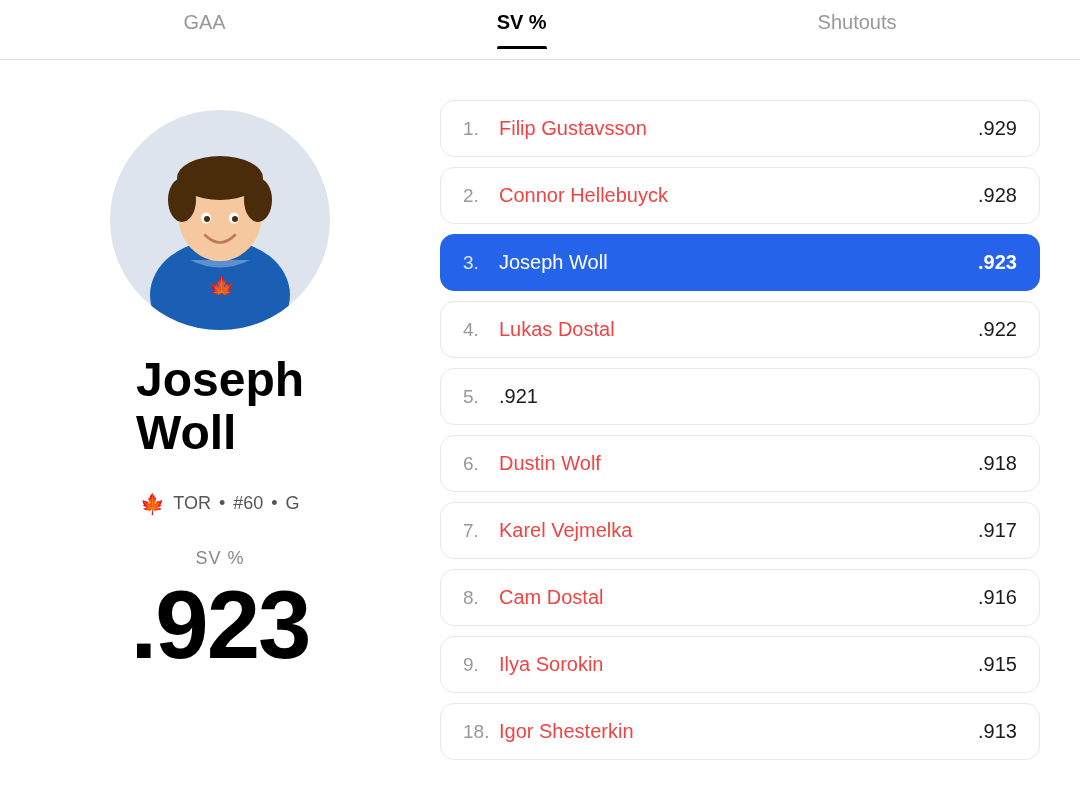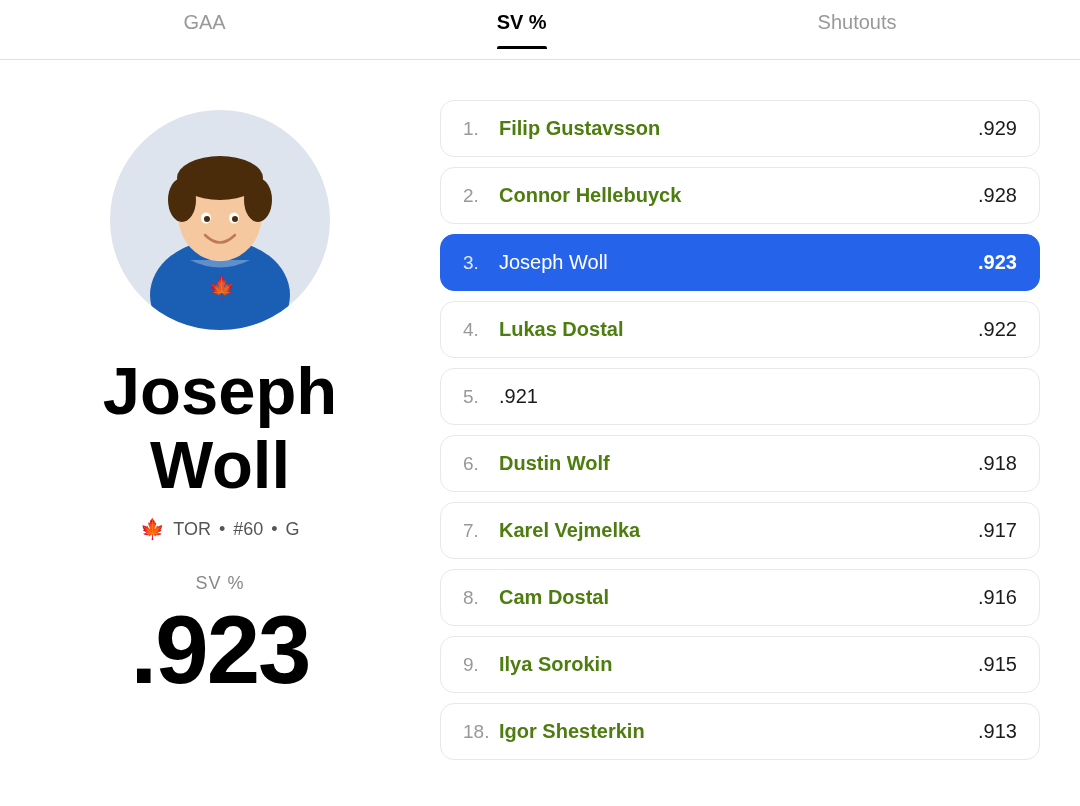--- a/index.html
+++ b/index.html
@@ -74,25 +74,25 @@
       position: relative;
     }
 
     
     .player-avatar svg {
       width: 100%;
       height: 100%;
     }
 
     .player-name {
-      font-size: 67px;
+      font-size: 48px;
       font-weight: 800;
-      text-align: center;
+      text-align: left;
       line-height: 1.1;
-      margin-bottom: 16px;
+      margin-bottom: 32px;
       color: #000;
     }
 
     .player-meta {
       display: flex;
       align-items: center;
       gap: 8px;
       font-size: 18px;
       color: #555;
       margin-bottom: 32px;
@@ -151,22 +151,22 @@
       font-weight: 400;
       font-size: 19px;
     }
 
     .ranking-row.highlighted .rank-number {
       color: rgba(255,255,255,0.85);
     }
 
     .player-name-list {
       flex: 1;
-      font-weight: 700;
-      color: #4d7c0f;
+      font-weight: 400;
+      color: #ef4444;
       font-size: 20px;
     }
 
     .ranking-row.highlighted .player-name-list {
       color: #fff;
       font-weight: 400;
     }
 
     .player-stat {
       font-weight: 500;

